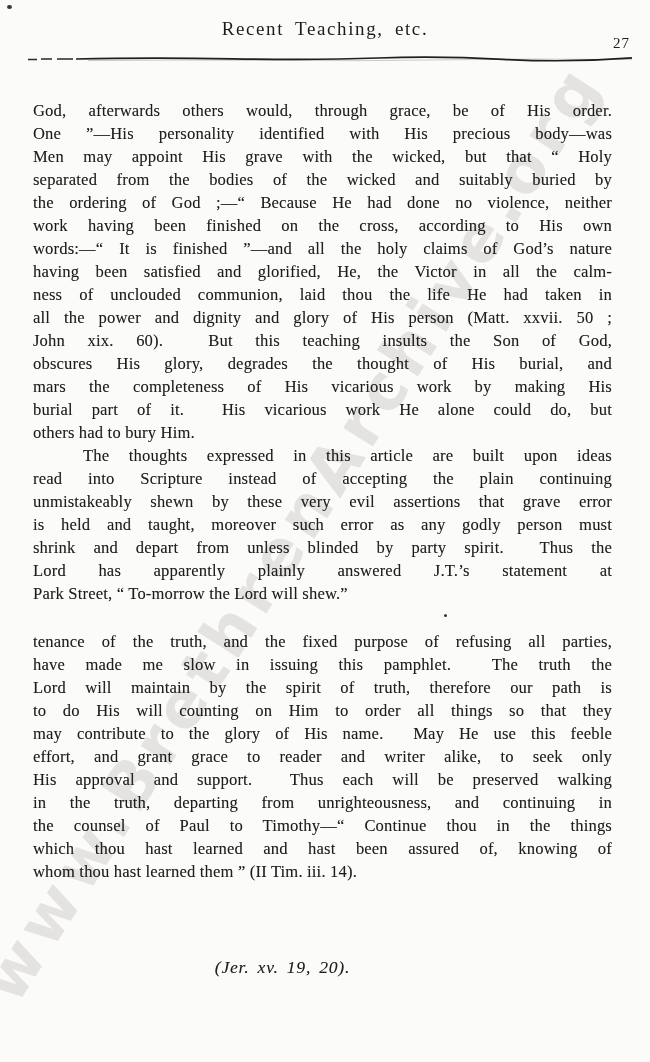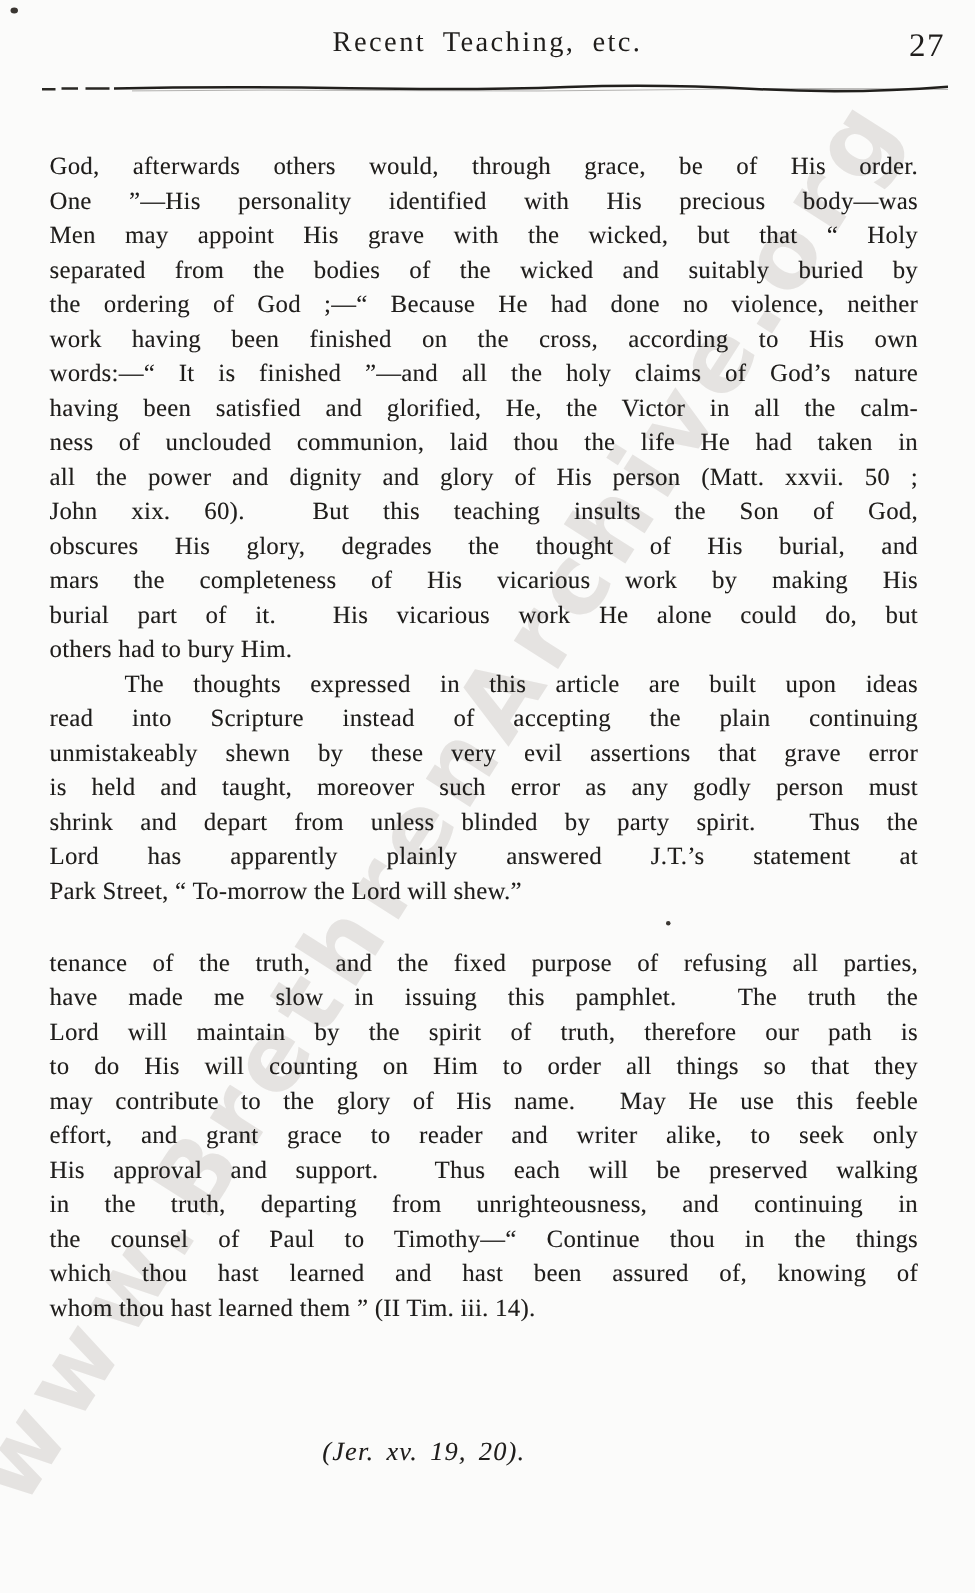--- a/index.html
+++ b/index.html
@@ -25,22 +25,22 @@
     transform-origin:0 100%;transform:rotate(-57.5deg);
     user-select:none;
   }
   .content{position:relative;z-index:1;}
   .header-title{
     position:absolute;top:18px;left:0;right:0;text-align:center;
     font-size:19px;color:var(--ink);
     letter-spacing:1.6px;word-spacing:5px;
   }
   .page-number{
-    position:absolute;top:17px;right:20px;
-    font-size:22px;color:var(--ink);letter-spacing:1px;
+    position:absolute;top:35px;right:20px;
+    font-size:15px;color:var(--ink);letter-spacing:1px;
   }
   .rule{position:absolute;left:28px;top:55px;}
   .body-text{
     position:absolute;left:33px;top:79px;width:579px;
     font-size:16.5px;line-height:23px;color:var(--ink);
     letter-spacing:0.2px;
     text-shadow:0.2px 0.2px 0 rgba(30,28,25,0.35);
     margin-top:20px;
   }
   .paragraph{margin:0;}

